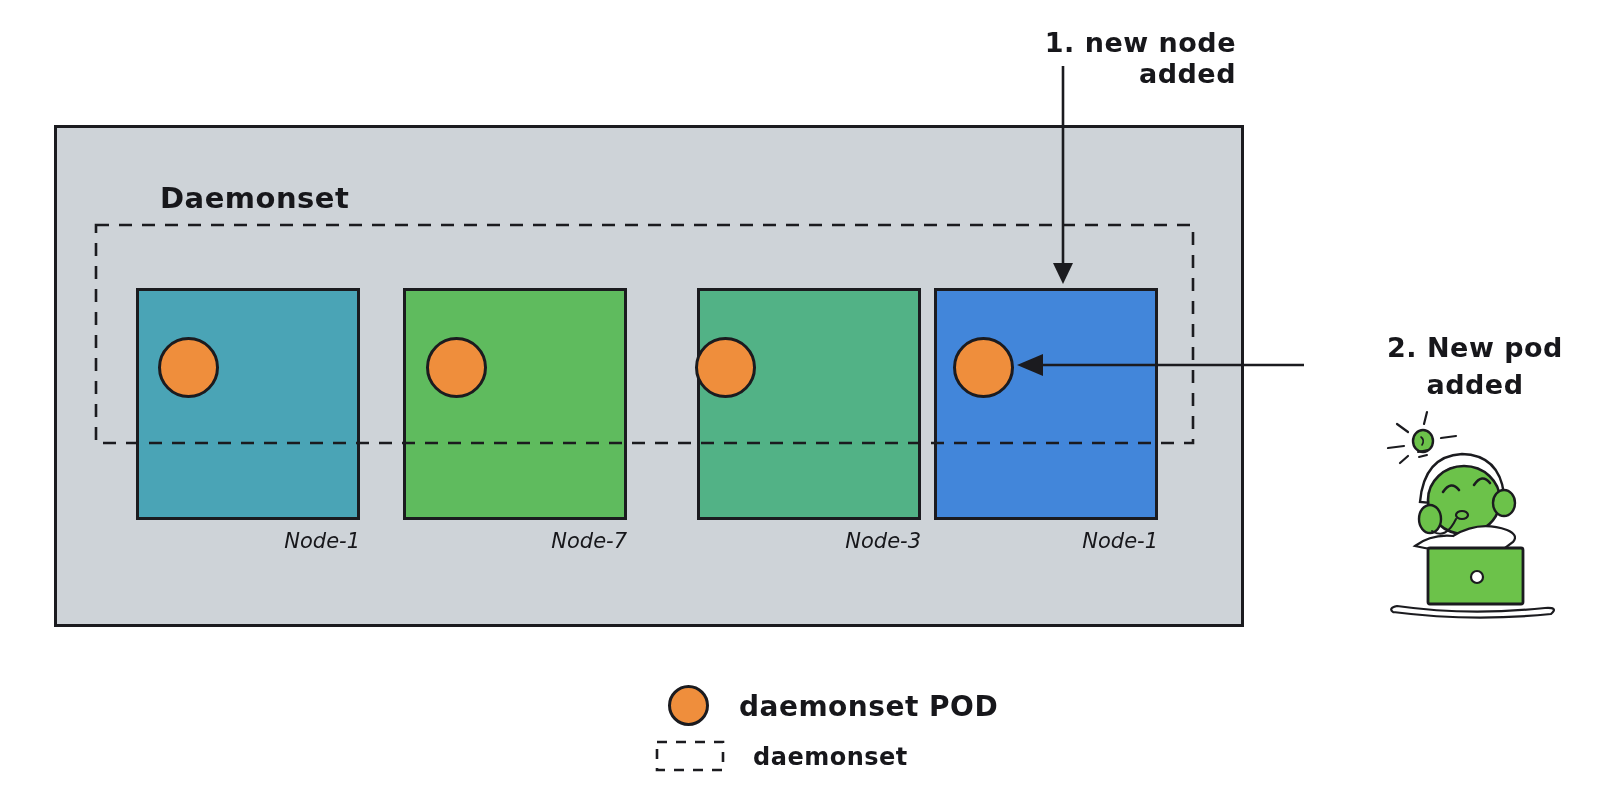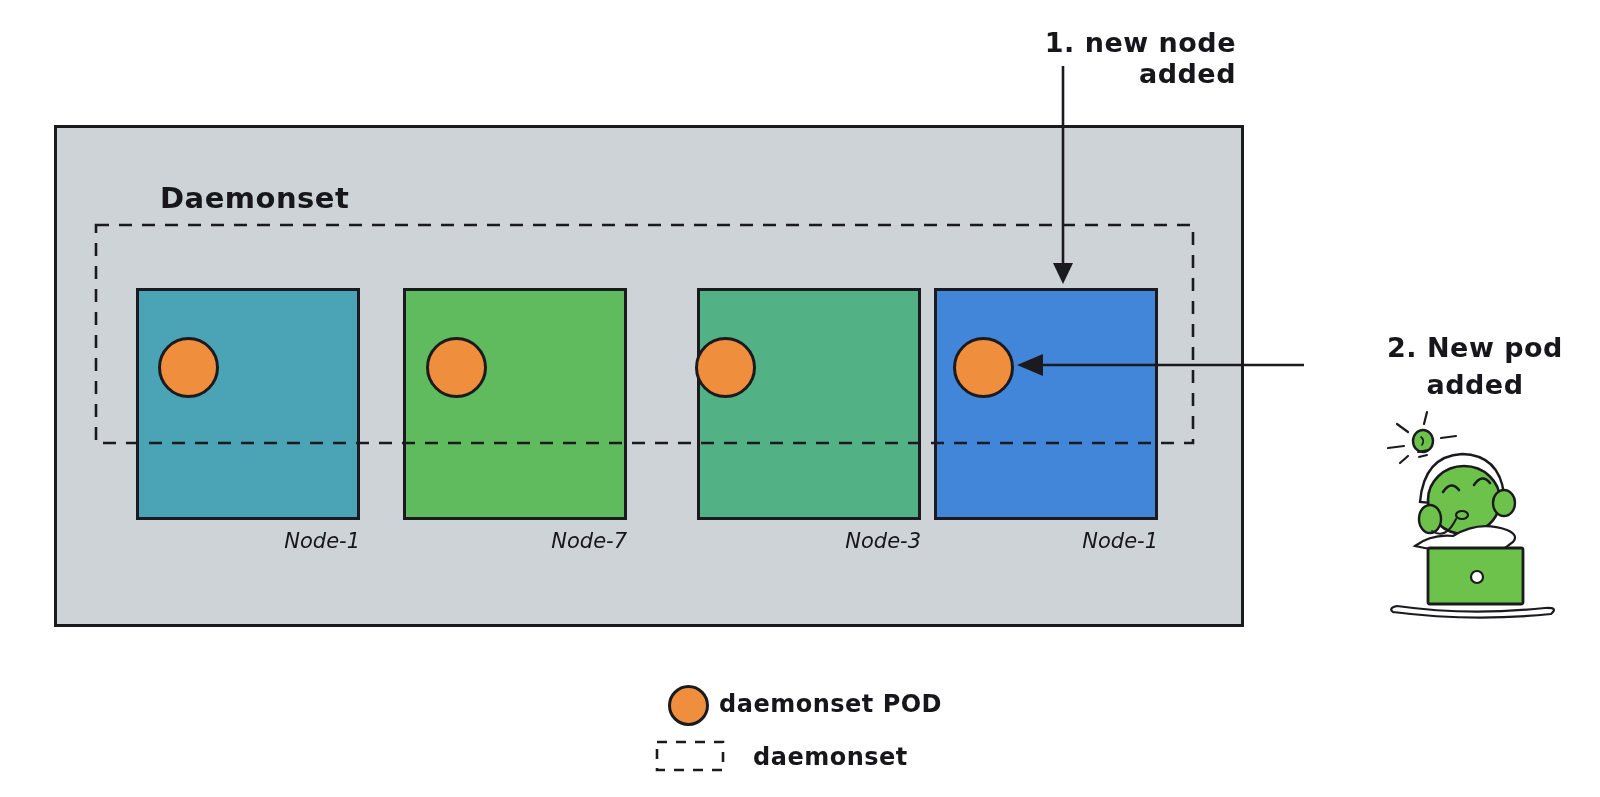--- a/index.html
+++ b/index.html
@@ -39,21 +39,21 @@
     font-style:italic;font-weight:400;
   }
 
   .ann1{left:956px;top:27px;width:280px;text-align:right;font-size:27px;}
   .ann2{left:1346px;top:329px;width:258px;text-align:center;font-size:27px;line-height:37px;}
 
   .legend-pod{
     left:668px;top:685px;width:41px;height:41px;box-sizing:border-box;border-radius:50%;
     border:3px solid var(--outline);background:var(--pod);
   }
-  .legend-label-pod{left:719px;top:690px;font-size:24px;}
+  .legend-label-pod{left:739px;top:690px;font-size:28px;}
   .legend-label-ds{left:753px;top:743px;font-size:24px;}
 
   #overlay{position:absolute;left:0;top:0;width:1600px;height:797px;pointer-events:none;}
   #overlay .outline{stroke:var(--outline);}
   #overlay .greenfill{fill:var(--mascot-green);}
 </style>
 </head>
 <body>
 
 <div id="stage">

